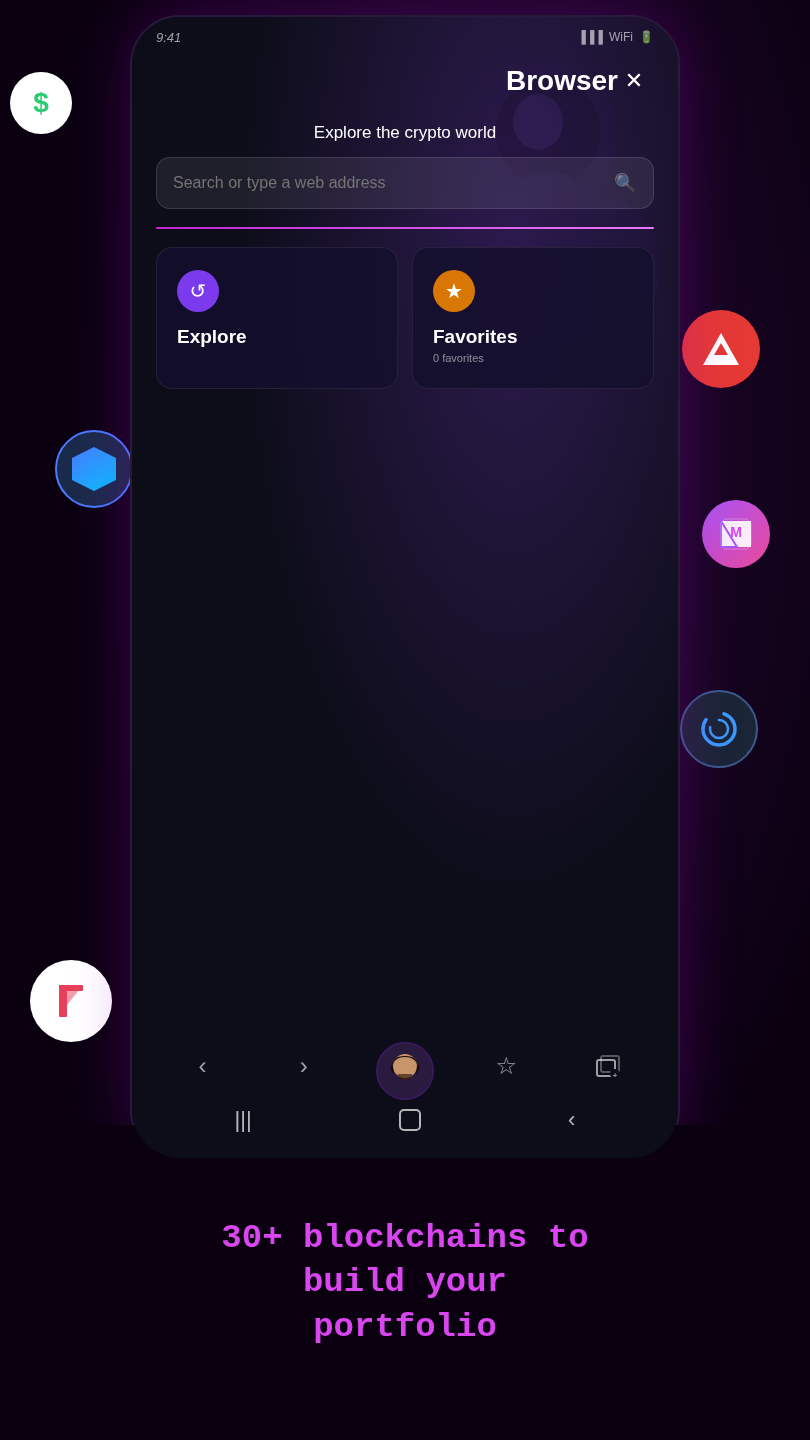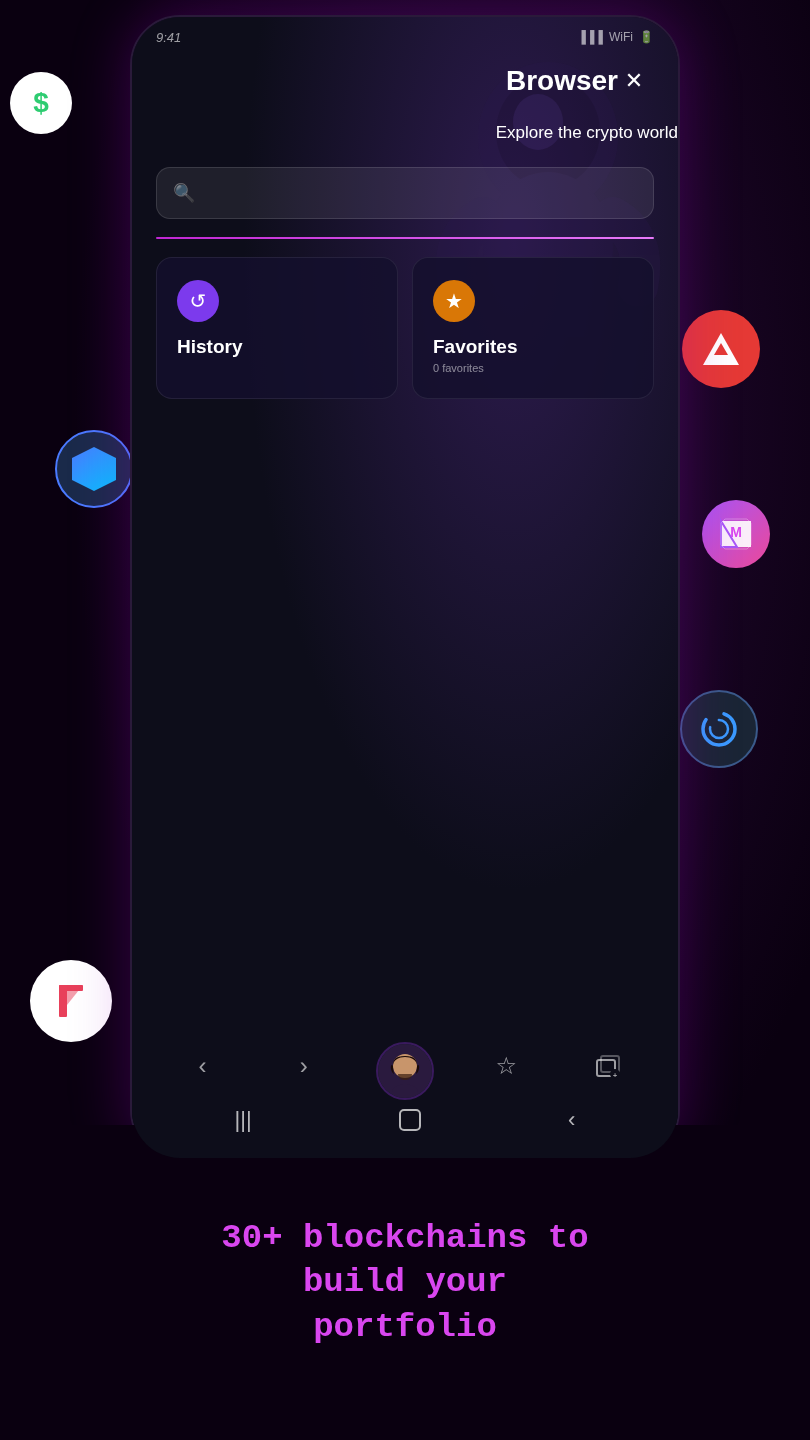--- a/index.html
+++ b/index.html
@@ -160,25 +160,25 @@
     .close-btn {
       width: 32px; height: 32px;
       display: flex; align-items: center; justify-content: center;
       color: white;
       font-size: 22px;
       cursor: pointer;
     }
 
     
     .explore-text {
-      text-align: right;
+      text-align: center;
       color: white;
       font-size: 17px;
       font-weight: 500;
-      margin: 10px 0 24px;
+      margin: 10px 0 14px;
     }
 
     
     .search-container {
       margin: 0 24px 0;
       background: rgba(255,255,255,0.08);
       border-radius: 14px;
       border: 1px solid rgba(255,255,255,0.12);
       display: flex;
       align-items: center;
@@ -436,32 +436,33 @@
     </div>
 
     <div class="title-bar">
       <span class="browser-title">Browser</span>
       <div class="close-btn">✕</div>
     </div>
 
     <div class="explore-text">Explore the crypto world</div>
 
     <div class="search-container">
+      <input class="search-input" type="text" placeholder="Search or type a web address" style="">
       <div class="search-icon-wrap">🔍</div>
     </div>
 
     <div class="pink-divider"></div>
 
     <div class="cards-container">
 
       <div class="card">
         <div class="card-icon history-icon-bg">
           <span style="color:white;font-size:20px;">↺</span>
         </div>
-        <div class="card-title">History</div>
+        <div class="card-title">Explore</div>
       </div>
 
       <div class="card">
         <div class="card-icon favorites-icon-bg">
           <span style="color:white;font-size:20px;">★</span>
         </div>
         <div class="card-title">Favorites</div>
         <div class="card-subtitle">0 favorites</div>
       </div>
     </div>

